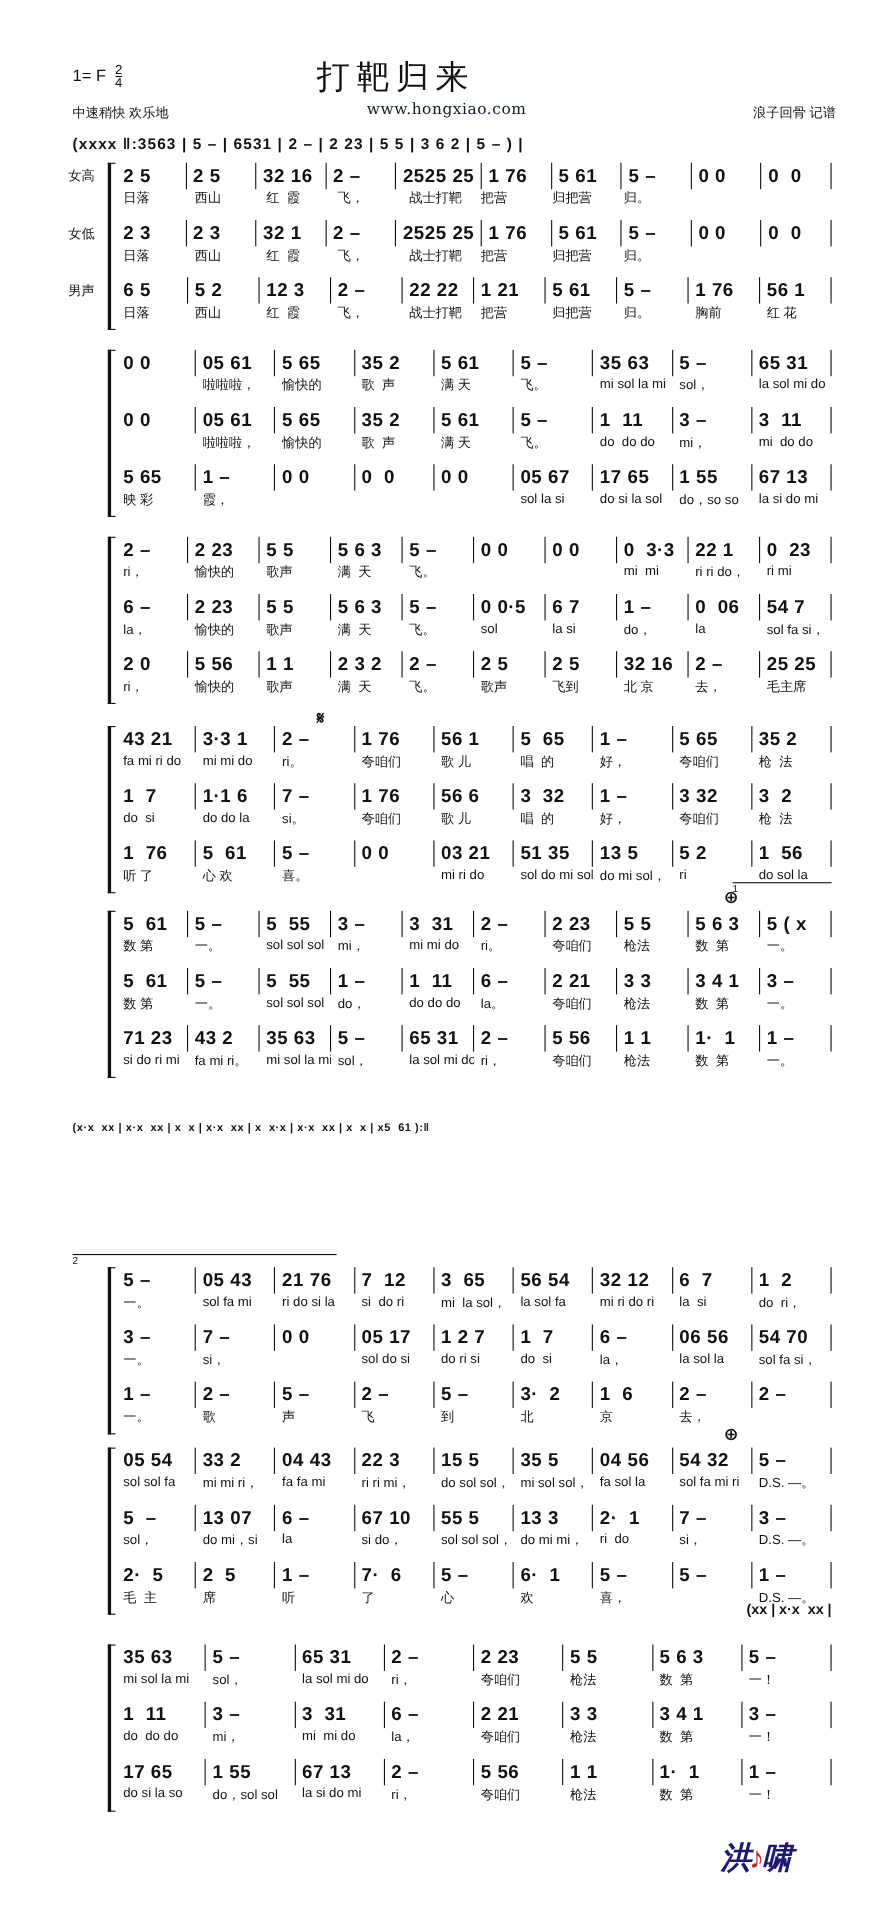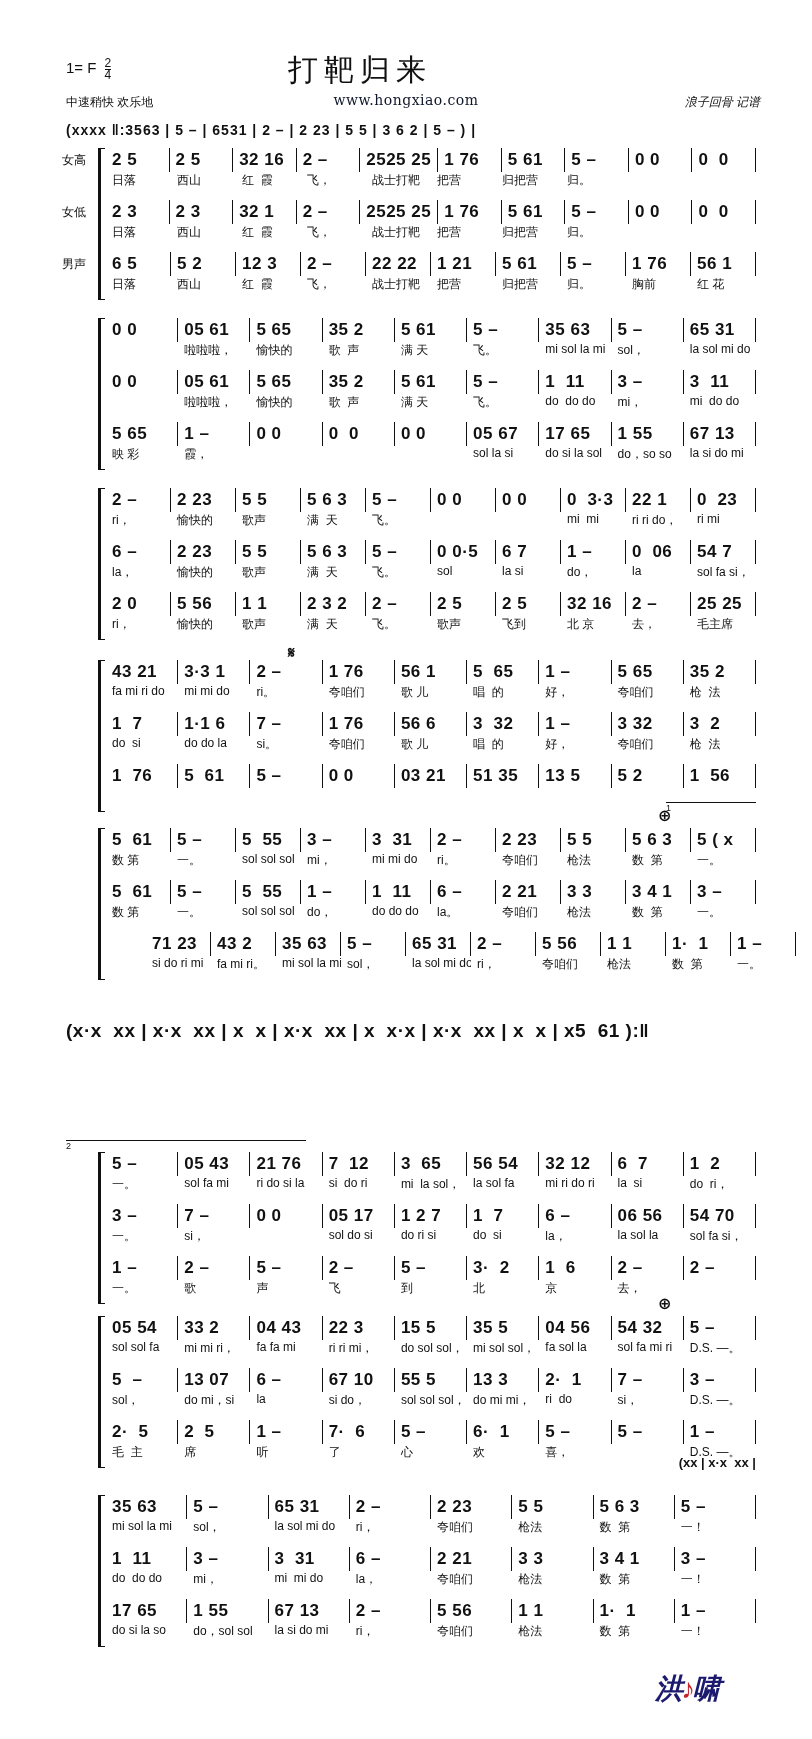--- a/index.html
+++ b/index.html
@@ -6,33 +6,33 @@
   body { width:812px; height:1739px; position:relative; overflow:hidden;
          font-family:"Liberation Sans", "DejaVu Sans", sans-serif; color:#111; }
   .abs { position:absolute; }
   .key { left:66px; top:58px; font-size:15px; }
   .key .frac { display:inline-block; vertical-align:middle; text-align:center; line-height:11px; font-size:12px; margin-left:4px; }
   .key .frac span { display:block; }
   .key .frac .num { border-bottom:1px solid #111; }
   .title { left:0; width:720px; top:50px; text-align:center; font-size:30px; letter-spacing:6px; font-family:"DejaVu Sans", sans-serif; }
   .tempo { left:66px; top:94px; font-size:12px; }
   .url { left:0; width:812px; top:92px; text-align:center; font-size:14px; color:#0f172a; font-family:"DejaVu Serif", serif; letter-spacing:0.5px; }
-  .credit { right:52px; top:94px; font-size:12px;font-style:italic; }
+  .credit { right:52px; top:94px; font-size:12px; }
   .intro { left:66px; top:122px; width:690px; font-size:14px; font-weight:bold; letter-spacing:1px; white-space:pre; }
 
   .system { position:absolute; left:66px; width:690px; }
   .brace { position:absolute; left:32px; border-left:3px solid #111; border-top:1px solid #111; border-bottom:1px solid #111; width:4px; }
   .vlabel { position:absolute; left:-4px; width:30px; font-size:12px; font-family:Liberation Mono, monospace; }
   .voice { position:absolute; left:40px; width:650px; }
   .notes { height:24px; font-size:17px; font-weight:bold; white-space:pre; letter-spacing:0.5px; display:flex; }
   .bar { flex:1 1 0; display:flex; align-items:center; padding:0 6px; border-right:1.5px solid #111; box-sizing:border-box; }
   .bar:last-child { border-right:1.5px solid #111; }
   .lyrics { height:22px; font-size:12px; white-space:pre; display:flex; }
   .lyr { flex:1 1 0; padding:0 6px; box-sizing:border-box; overflow:hidden; }
-  .rhythm { position:absolute; left:66px; width:690px; font-size:19px; font-weight:bold; white-space:pre; letter-spacing:0.5px; }
+  .rhythm { position:absolute; left:66px; width:690px; font-size:10px; font-weight:bold; white-space:pre; letter-spacing:0.5px; }
   .volta { position:absolute; border-top:1px solid #111; font-size:9px; height:10px; }
   .sign { position:absolute; font-size:16px; font-weight:bold; }
   .logo { position:absolute; left:655px; top:1670px; font-size:28px; font-weight:bold; font-style:italic; color:#1c1a6e; letter-spacing:-2px; }
   .logo .dot { color:#c8202a; }
 </style>
 </head>
 <body>
 
 <div class="abs key">
   <span>1= F</span>
@@ -102,35 +102,36 @@
       <div class="voice" style="top: 0px;">
         <div class="notes"><div class="bar">43 21</div><div class="bar">3·3 1</div><div class="bar">2 –</div><div class="bar">1 76</div><div class="bar">56 1</div><div class="bar">5  65</div><div class="bar">1 –</div><div class="bar">5 65</div><div class="bar">35 2</div></div>
         <div class="lyrics"><div class="lyr">fa mi ri do</div><div class="lyr">mi mi do</div><div class="lyr">ri。</div><div class="lyr">夸咱们</div><div class="lyr">歌 儿</div><div class="lyr">唱  的</div><div class="lyr">好，</div><div class="lyr">夸咱们</div><div class="lyr">枪  法</div></div>
       </div>
       <div class="voice" style="top: 52px;">
         <div class="notes"><div class="bar">1  7</div><div class="bar">1·1 6</div><div class="bar">7 –</div><div class="bar">1 76</div><div class="bar">56 6</div><div class="bar">3  32</div><div class="bar">1 –</div><div class="bar">3 32</div><div class="bar">3  2</div></div>
         <div class="lyrics"><div class="lyr">do  si</div><div class="lyr">do do la</div><div class="lyr">si。</div><div class="lyr">夸咱们</div><div class="lyr">歌 儿</div><div class="lyr">唱  的</div><div class="lyr">好，</div><div class="lyr">夸咱们</div><div class="lyr">枪  法</div></div>
       </div>
       <div class="voice" style="top: 104px;">
         <div class="notes"><div class="bar">1  76</div><div class="bar">5  61</div><div class="bar">5 –</div><div class="bar">0 0</div><div class="bar">03 21</div><div class="bar">51 35</div><div class="bar">13 5</div><div class="bar">5 2</div><div class="bar">1  56</div></div>
+        <div class="lyrics"><div class="lyr">听 了</div><div class="lyr">心 欢</div><div class="lyr">喜。</div><div class="lyr"></div><div class="lyr">mi ri do</div><div class="lyr">sol do mi sol</div><div class="lyr">do mi sol，</div><div class="lyr">ri</div><div class="lyr">do sol la</div></div>
       </div>
     </div>
     <div class="system" style="top: 828px;">
       <div class="brace" style="top: 0px; height: 150px;"></div>
       <div class="volta" style="left: 600px; top: -26px; width: 90px;">1</div>
       <div class="sign" style="left: 592px; top: -22px;">⊕</div>
       <div class="voice" style="top: 0px;">
         <div class="notes"><div class="bar">5  61</div><div class="bar">5 –</div><div class="bar">5  55</div><div class="bar">3 –</div><div class="bar">3  31</div><div class="bar">2 –</div><div class="bar">2 23</div><div class="bar">5 5</div><div class="bar">5 6 3</div><div class="bar">5 ( x</div></div>
         <div class="lyrics"><div class="lyr">数 第</div><div class="lyr">一。</div><div class="lyr">sol sol sol</div><div class="lyr">mi，</div><div class="lyr">mi mi do</div><div class="lyr">ri。</div><div class="lyr">夸咱们</div><div class="lyr">枪法</div><div class="lyr">数  第</div><div class="lyr">一。</div></div>
       </div>
       <div class="voice" style="top: 52px;">
         <div class="notes"><div class="bar">5  61</div><div class="bar">5 –</div><div class="bar">5  55</div><div class="bar">1 –</div><div class="bar">1  11</div><div class="bar">6 –</div><div class="bar">2 21</div><div class="bar">3 3</div><div class="bar">3 4 1</div><div class="bar">3 –</div></div>
         <div class="lyrics"><div class="lyr">数 第</div><div class="lyr">一。</div><div class="lyr">sol sol sol</div><div class="lyr">do，</div><div class="lyr">do do do</div><div class="lyr">la。</div><div class="lyr">夸咱们</div><div class="lyr">枪法</div><div class="lyr">数  第</div><div class="lyr">一。</div></div>
       </div>
-      <div class="voice" style="top: 104px; margin-left: 40px;">
+      <div class="voice" style="top: 104px;">
         <div class="notes"><div class="bar">71 23</div><div class="bar">43 2</div><div class="bar">35 63</div><div class="bar">5 –</div><div class="bar">65 31</div><div class="bar">2 –</div><div class="bar">5 56</div><div class="bar">1 1</div><div class="bar">1·  1</div><div class="bar">1 –</div></div>
         <div class="lyrics"><div class="lyr">si do ri mi</div><div class="lyr">fa mi ri。</div><div class="lyr">mi sol la mi</div><div class="lyr">sol，</div><div class="lyr">la sol mi do</div><div class="lyr">ri，</div><div class="lyr">夸咱们</div><div class="lyr">枪法</div><div class="lyr">数  第</div><div class="lyr">一。</div></div>
       </div>
     </div>
     <div class="rhythm" style="top: 1020px;">(x·x  xx | x·x  xx | x  x | x·x  xx | x  x·x | x·x  xx | x  x | x5  61 ):‖</div>
     <div class="system" style="top: 1152px;">
       <div class="brace" style="top: 0px; height: 150px;"></div>
       <div class="volta" style="left: 0px; top: -12px; width: 240px;">2</div>
       <div class="voice" style="top: 0px;">
         <div class="notes"><div class="bar">5 –</div><div class="bar">05 43</div><div class="bar">21 76</div><div class="bar">7  12</div><div class="bar">3  65</div><div class="bar">56 54</div><div class="bar">32 12</div><div class="bar">6  7</div><div class="bar">1  2</div></div>

